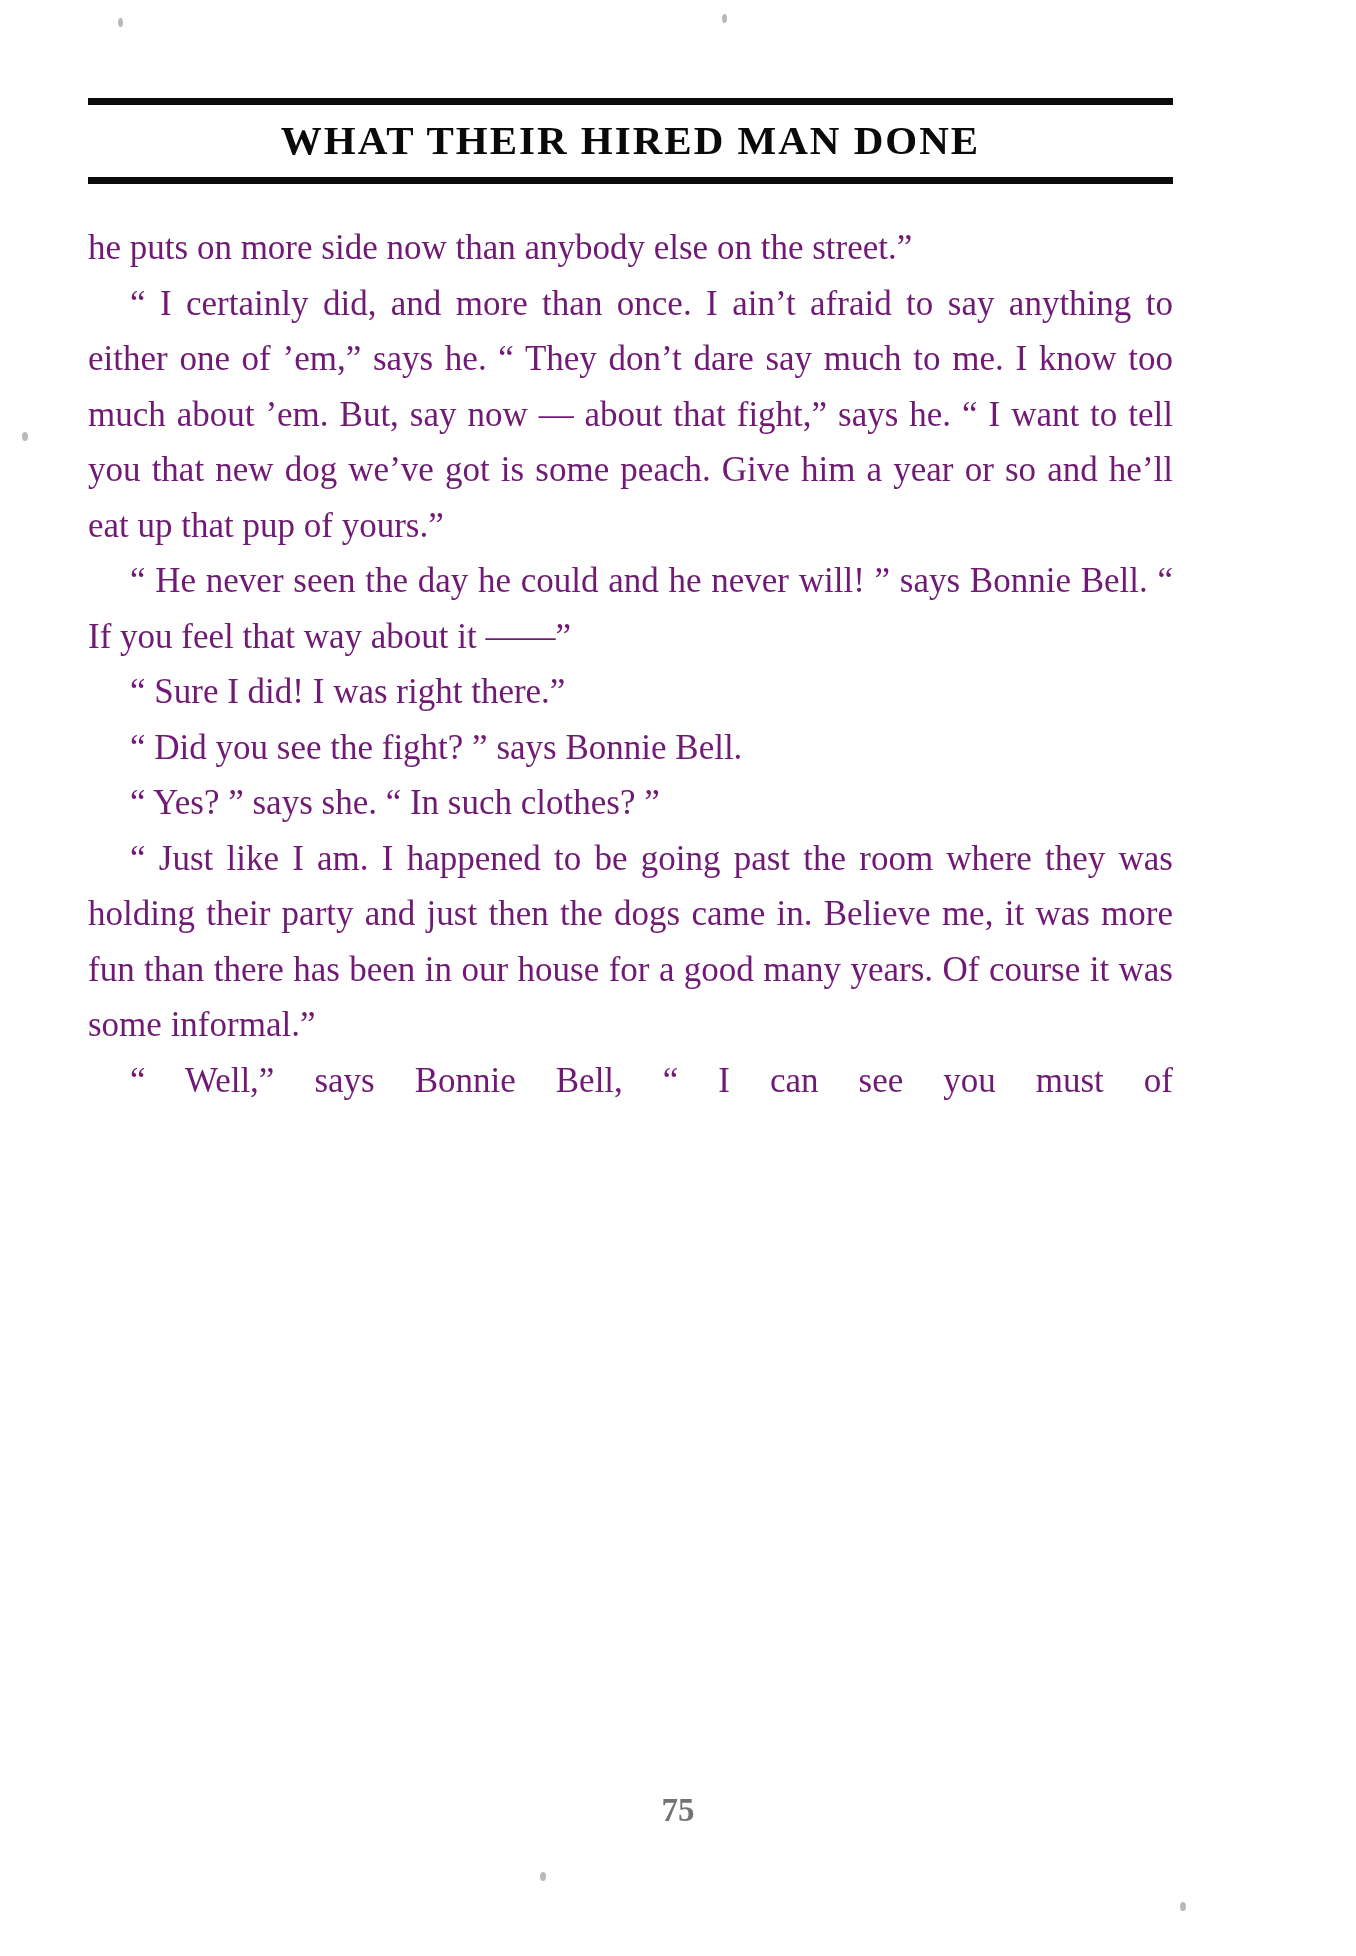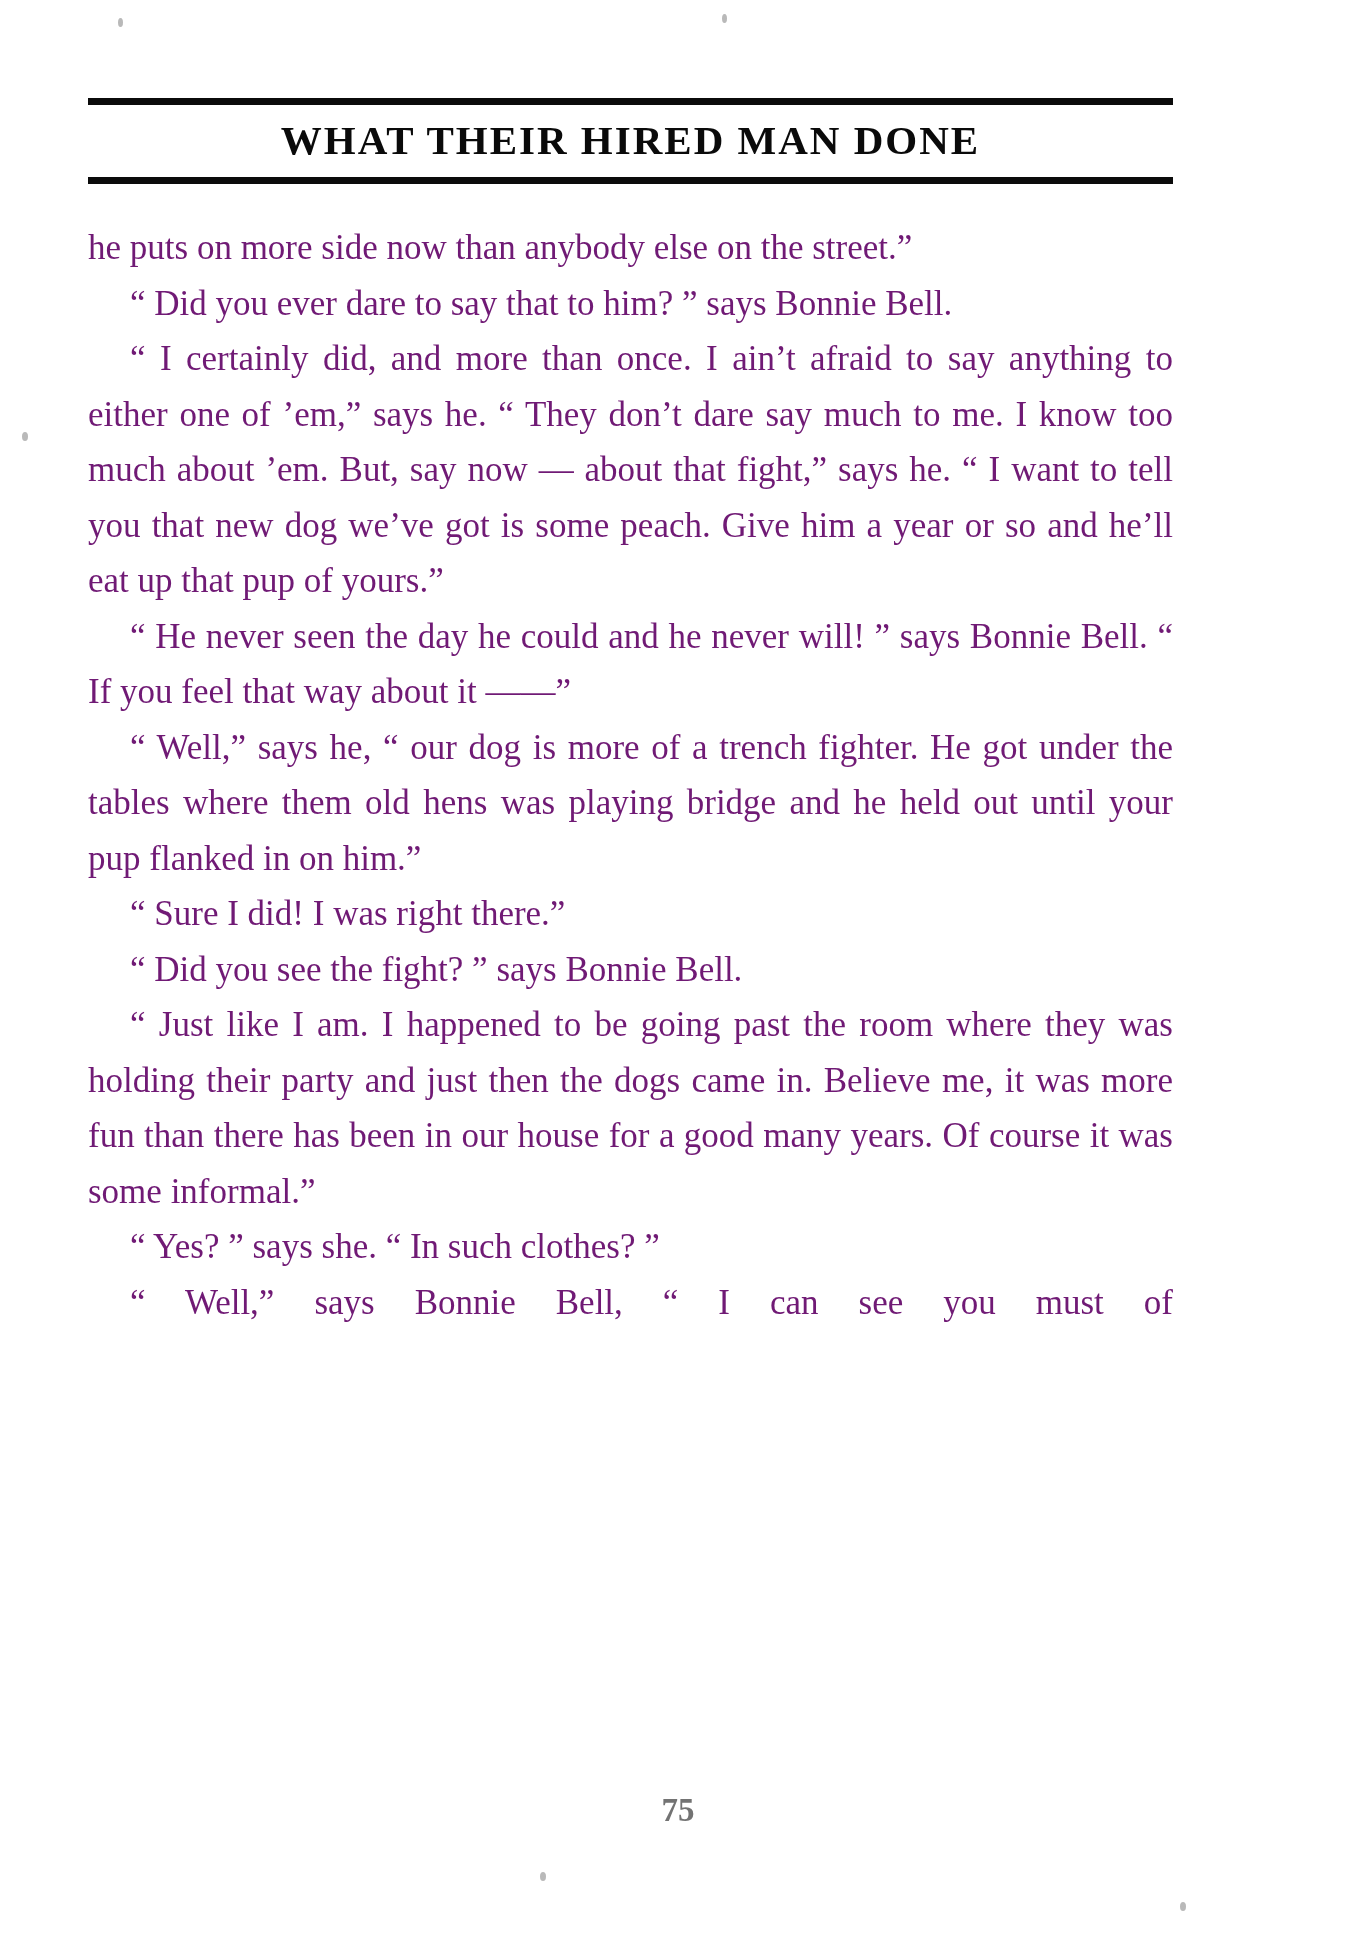--- a/index.html
+++ b/index.html
@@ -107,28 +107,26 @@
   <div class="page-inner">
 
     <div class="header-rule-top"></div>
 
     <div class="running-head">WHAT THEIR HIRED MAN DONE</div>
 
     <div class="header-rule-bottom"></div>
 
     <div class="body-text">
       <p>he puts on more side now than anybody else on the street.”</p>
-      <p class="indent">“ Did you ever dare to say that to him? ” says Bonnie Bell.</p>
       <p class="indent">“ I certainly did, and more than once.   I ain’t afraid to say anything to either one of ’em,” says he.   “ They don’t dare say much to me.   I know too much about ’em.   But, say now — about that fight,” says he.   “ I want to tell you that new dog we’ve got is some peach. Give him a year or so and he’ll eat up that pup of yours.”</p>
       <p class="indent">“ He never seen the day he could and he never will! ” says Bonnie Bell.  “ If you feel that way about it ——”</p>
-      <p class="indent">“ Well,” says he, “ our dog is more of a trench fighter.   He got under the tables where them old hens was playing bridge and he held out until your pup flanked in on him.”</p>
       <p class="indent">“ Sure I did!   I was right there.”</p>
       <p class="indent">“ Did you see the fight? ” says Bonnie Bell.</p>
+      <p class="indent">“ Yes? ” says she.   “ In such clothes? ”</p>
       <p class="indent">“ Just like I am.   I happened to be going past the room where they was holding their party and just then the dogs came in.   Believe me, it was more fun than there has been in our house for a good many years. Of course it was some informal.”</p>
-      <p class="indent">“ Yes? ” says she.   “ In such clothes? ”</p>
       <p class="indent force-just">“ Well,” says Bonnie Bell, “ I can see you must of</p>
     </div>
 
   </div>
 
   <div class="folio">75</div>
 
 </div>
 
 </body></html>

